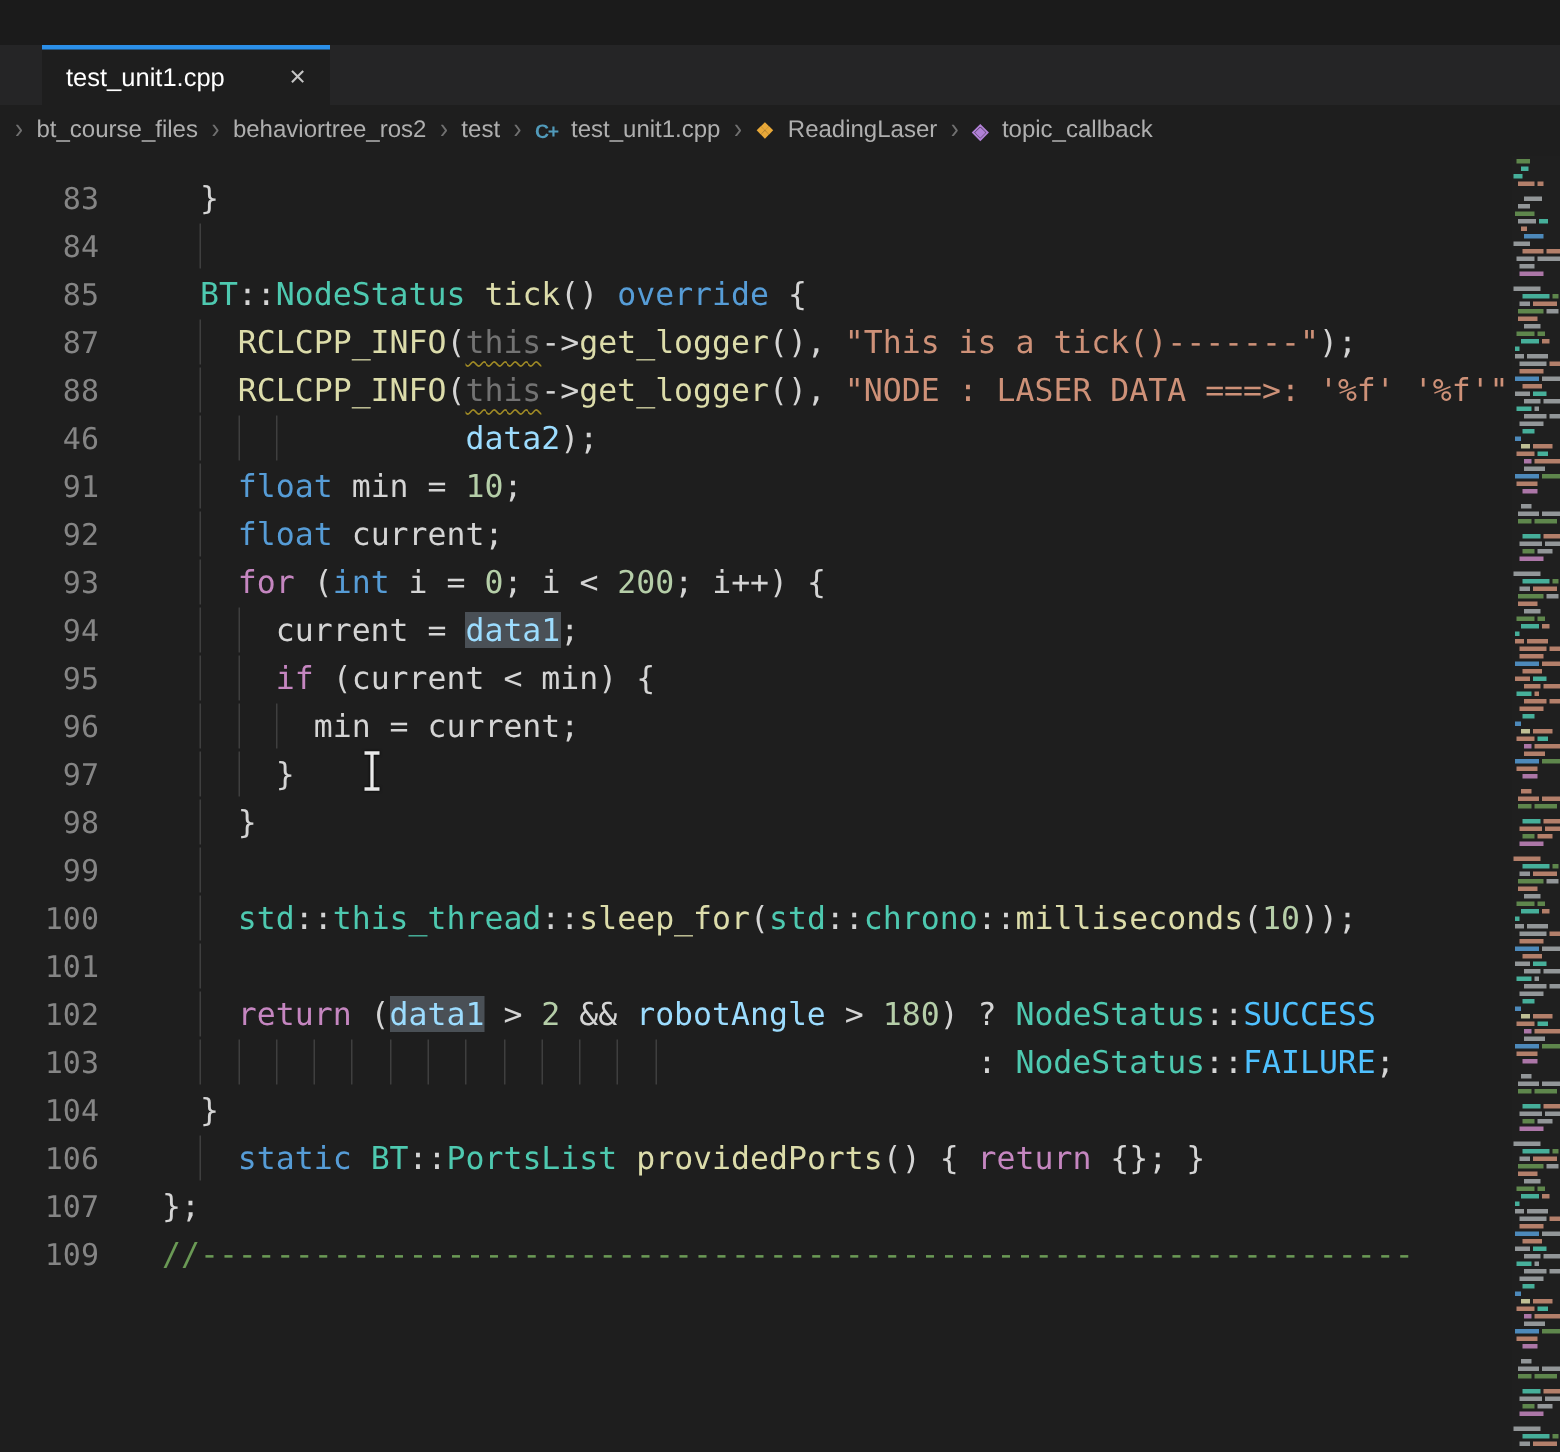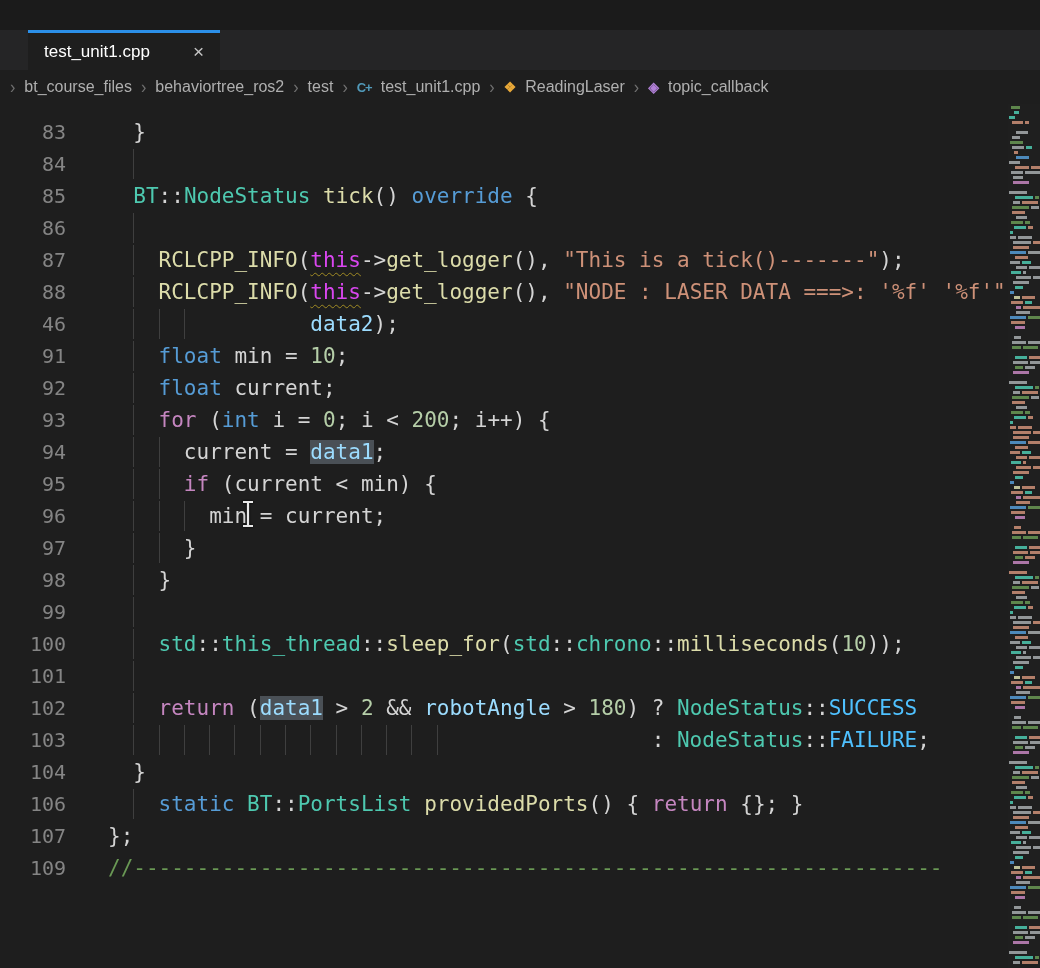--- a/index.html
+++ b/index.html
@@ -43,21 +43,21 @@
   .tk-d{color:#d4d4d4;}
   .tk-k{color:#569cd6;}
   .tk-c{color:#c586c0;}
   .tk-t{color:#4ec9b0;}
   .tk-f{color:#dcdcaa;}
   .tk-s{color:#ce9178;}
   .tk-n{color:#b5cea8;}
   .tk-v{color:#9cdcfe;}
   .tk-m{color:#4fc1ff;}
   .tk-cm{color:#6a9955;}
-  .tk-ku{color:#d946ef;text-decoration:underline wavy #a08a24;text-decoration-thickness:1px;text-underline-offset:5px;}
+  .tk-ku{color:#737373;text-decoration:underline wavy #a08a24;text-decoration-thickness:1px;text-underline-offset:5px;}
   .tk-vh{color:#9cdcfe;background:#4a5056;}
   
   .minimap{width:32px;background:#1f1f1f;overflow:hidden;padding-top:2px;cursor:pointer;}
   .mm-row{height:3px;margin:0 0 2px 0;display:flex;gap:2px;}
   .mm-bar{height:3px;}
   
   .ibeam{position:absolute;left:241px;top:396px;width:14px;height:28px;pointer-events:none;
          filter:drop-shadow(0 0 1px #000);}
 </style>
 </head>
@@ -89,21 +89,20 @@
   <span class="bc-chev">›</span>
   <span class="bc-icon mth">◈</span>
   <span class="bc-item">topic_callback</span>
 </div>
 
 <div class="editor">
   <div class="code-scroll" id="code-lines">
       <div class="line"><span class="gutter">83</span><span class="code"><span class="tk-d">  }</span></span></div>
       <div class="line"><span class="gutter">84</span><span class="code"><i class="guide" style="left: 2ch;"></i></span></div>
       <div class="line"><span class="gutter">85</span><span class="code"><span class="tk-d">  </span><span class="tk-t">BT</span><span class="tk-d">::</span><span class="tk-t">NodeStatus</span><span class="tk-d"> </span><span class="tk-f">tick</span><span class="tk-d">() </span><span class="tk-k">override</span><span class="tk-d"> {</span></span></div>
-      <div class="line"><span class="gutter">86</span><span class="code"><i class="guide" style="left: 2ch;"></i></span></div>
       <div class="line"><span class="gutter">87</span><span class="code"><i class="guide" style="left: 2ch;"></i><span class="tk-d">    </span><span class="tk-f">RCLCPP_INFO</span><span class="tk-d">(</span><span class="tk-ku">this</span><span class="tk-d">-&gt;</span><span class="tk-f">get_logger</span><span class="tk-d">(), </span><span class="tk-s">"This is a tick()-------"</span><span class="tk-d">);</span></span></div>
       <div class="line"><span class="gutter">88</span><span class="code"><i class="guide" style="left: 2ch;"></i><span class="tk-d">    </span><span class="tk-f">RCLCPP_INFO</span><span class="tk-d">(</span><span class="tk-ku">this</span><span class="tk-d">-&gt;</span><span class="tk-f">get_logger</span><span class="tk-d">(), </span><span class="tk-s">"NODE : LASER DATA ===&gt;: '%f' '%f'"</span></span></div>
       <div class="line"><span class="gutter">46</span><span class="code"><i class="guide" style="left: 2ch;"></i><i class="guide" style="left: 4ch;"></i><i class="guide" style="left: 6ch;"></i><span class="tk-d">                </span><span class="tk-v">data2</span><span class="tk-d">);</span></span></div>
       <div class="line"><span class="gutter">91</span><span class="code"><i class="guide" style="left: 2ch;"></i><span class="tk-d">    </span><span class="tk-k">float</span><span class="tk-d"> </span><span class="tk-d">min</span><span class="tk-d"> = </span><span class="tk-n">10</span><span class="tk-d">;</span></span></div>
       <div class="line"><span class="gutter">92</span><span class="code"><i class="guide" style="left: 2ch;"></i><span class="tk-d">    </span><span class="tk-k">float</span><span class="tk-d"> </span><span class="tk-d">current</span><span class="tk-d">;</span></span></div>
       <div class="line"><span class="gutter">93</span><span class="code"><i class="guide" style="left: 2ch;"></i><span class="tk-d">    </span><span class="tk-c">for</span><span class="tk-d"> (</span><span class="tk-k">int</span><span class="tk-d"> </span><span class="tk-d">i</span><span class="tk-d"> = </span><span class="tk-n">0</span><span class="tk-d">; </span><span class="tk-d">i</span><span class="tk-d"> &lt; </span><span class="tk-n">200</span><span class="tk-d">; </span><span class="tk-d">i</span><span class="tk-d">++) {</span></span></div>
       <div class="line"><span class="gutter">94</span><span class="code"><i class="guide" style="left: 2ch;"></i><i class="guide" style="left: 4ch;"></i><span class="tk-d">      </span><span class="tk-d">current</span><span class="tk-d"> = </span><span class="tk-vh">data1</span><span class="tk-d">;</span></span></div>
       <div class="line"><span class="gutter">95</span><span class="code"><i class="guide" style="left: 2ch;"></i><i class="guide" style="left: 4ch;"></i><span class="tk-d">      </span><span class="tk-c">if</span><span class="tk-d"> (</span><span class="tk-d">current</span><span class="tk-d"> &lt; </span><span class="tk-d">min</span><span class="tk-d">) {</span></span></div>
       <div class="line"><span class="gutter">96</span><span class="code"><i class="guide" style="left: 2ch;"></i><i class="guide" style="left: 4ch;"></i><i class="guide" style="left: 6ch;"></i><span class="tk-d">        </span><span class="tk-d">min</span><span class="tk-d"> = </span><span class="tk-d">current</span><span class="tk-d">;</span></span></div>
       <div class="line"><span class="gutter">97</span><span class="code"><i class="guide" style="left: 2ch;"></i><i class="guide" style="left: 4ch;"></i><span class="tk-d">      }</span></span></div>

